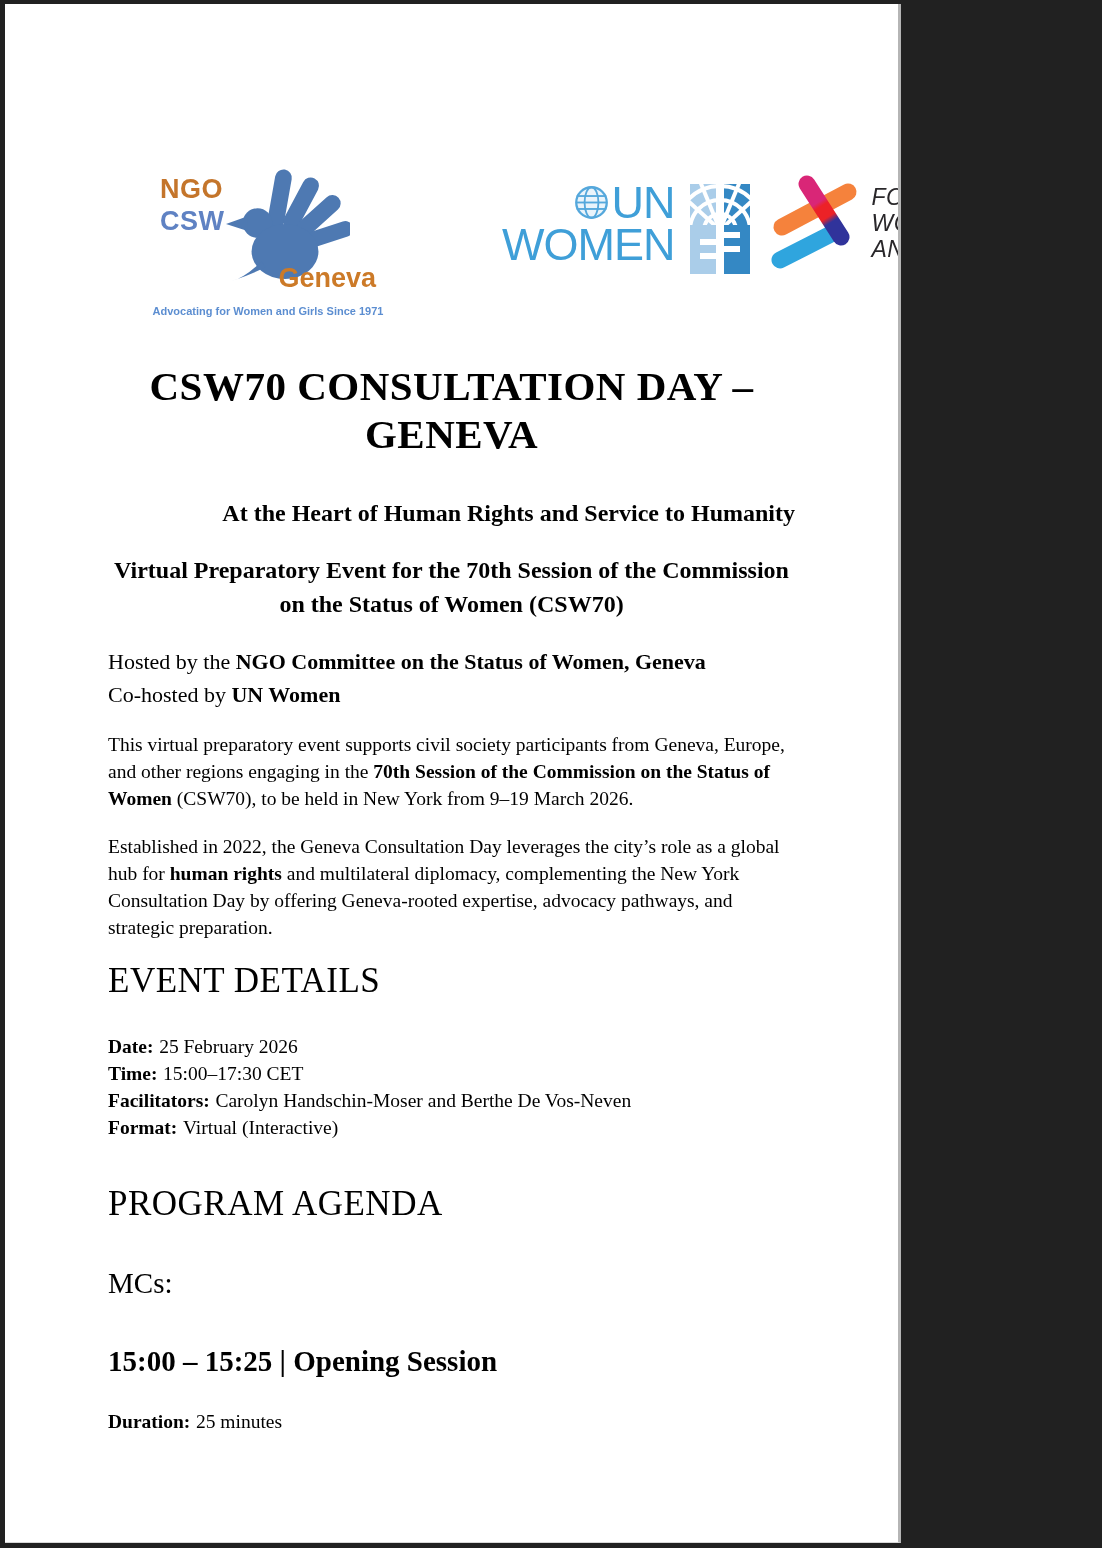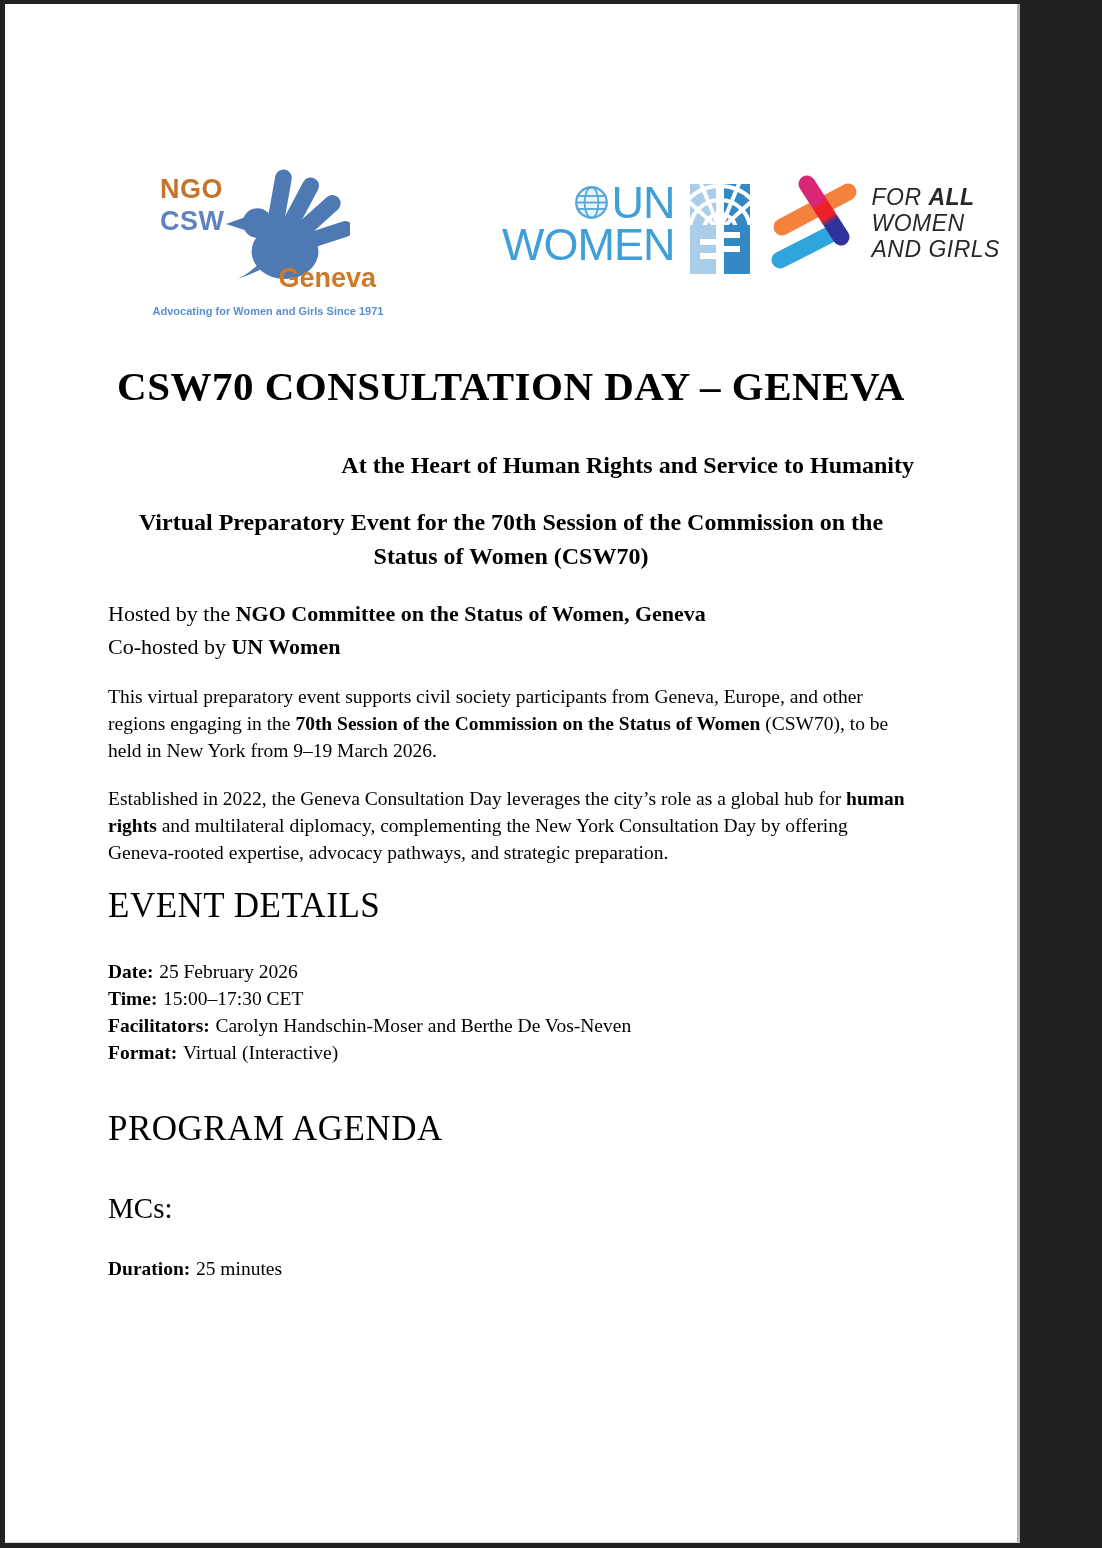--- a/index.html
+++ b/index.html
@@ -4,21 +4,21 @@
 <style>
   * { margin: 0; padding: 0; box-sizing: border-box; }
   html, body { width: 1102px; }
   body {
     background: #212121;
     font-family: "Liberation Serif", serif;
     color: #000;
   }
   .frame { width: 1102px; height: 1548px; padding: 4px 5px 5px 5px; background: #212121; }
   .page {
-    width: 1015px; height: 1539px; background: #ffffff;
+    width: 896px; height: 1539px; background: #ffffff;
     padding: 0 103px;
     border-right: 3px solid #b5b5b5;
     border-bottom: 1px solid #d8d8d8;
     position: relative; overflow: hidden;
   }
 
   
   .logos-row { display: flex; align-items: flex-start; padding-top: 163px; height: 313px; }
 
   .ngo-logo { position: relative; width: 218px; height: 152px; margin-left: 50px; flex: 0 0 auto; font-family: "Liberation Sans", sans-serif; }
@@ -181,17 +181,18 @@
       <p><b>Date:</b><span>25 February 2026</span></p>
       <p><b>Time:</b><span>15:00–17:30 CET</span></p>
       <p><b>Facilitators:</b><span>Carolyn Handschin-Moser and Berthe De Vos-Neven</span></p>
       <p><b>Format:</b><span>Virtual (Interactive)</span></p>
     </div>
 
     <h2 class="section-h agenda-h">PROGRAM AGENDA</h2>
 
     <h3 class="mcs">MCs:</h3>
 
+    <h3 class="session">15:00 – 15:25 | Opening Session</h3>
 
     <p class="duration"><b>Duration:</b><span>25 minutes</span></p>
 
   </div>
 </div>
 
 </body></html>

